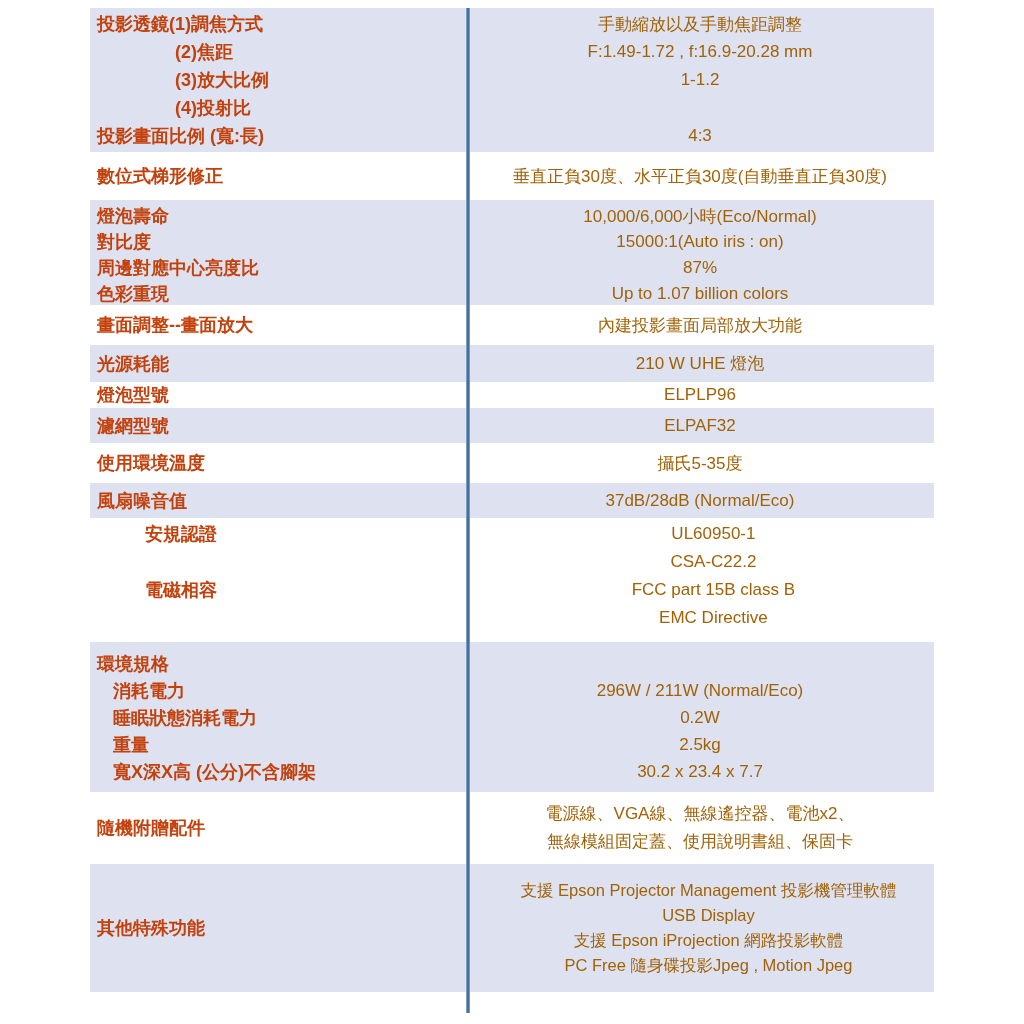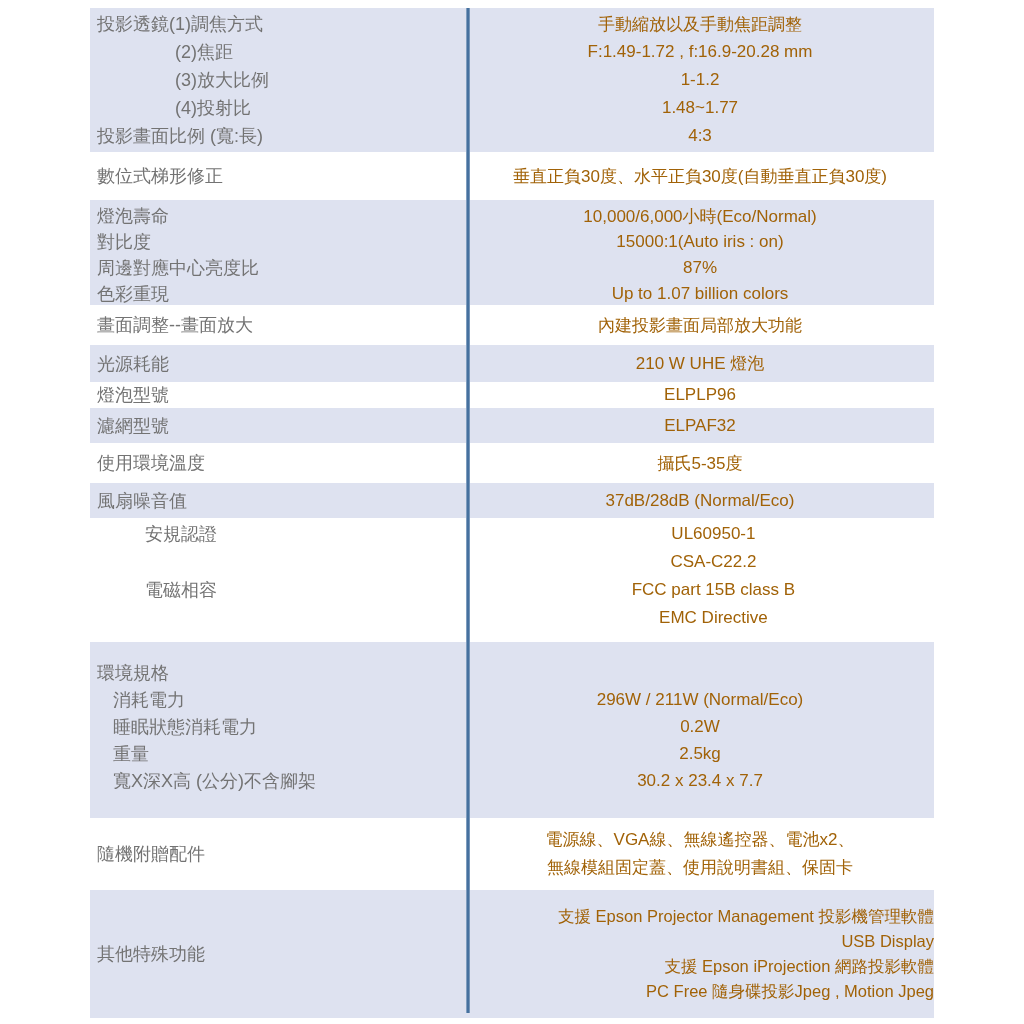--- a/index.html
+++ b/index.html
@@ -12,44 +12,44 @@
     position:absolute;left:376px;top:0;width:4px;height:1005px;z-index:2;
     background:linear-gradient(90deg,#9fb6d0 0%,#46719f 35%,#46719f 75%,#a9bdd4 100%);
   }
   .sec{position:relative;box-sizing:border-box;}
   .sec.lav{background:#dee2f0;}
   .sec.white{background:#ffffff;}
   .row{display:flex;align-items:center;}
   .row.top{align-items:flex-start;}
   .lbl{
     width:376px;box-sizing:border-box;padding-left:7px;
-    font-weight:normal;font-size:18px;color:#737373;white-space:nowrap;
+    font-weight:bold;font-size:18px;color:#c2410c;white-space:nowrap;
   }
   .val{width:468px;box-sizing:border-box;text-align:center;font-size:17px;color:#a16207;}
   .ind1{padding-left:85px;}
   .ind2{padding-left:23px;}
   
   #s1{height:144px;padding-top:2px;}  #s1 .row{height:28px;}
   #s2{height:48px;}
   #s3{height:105px;padding-top:3px;}  #s3 .row{height:26px;}
   #s4{height:40px;}
   #s5{height:37px;}
   #s6{height:26px;}
   #s7{height:35px;}
   #s8{height:40px;}
   #s9{height:35px;}
   #s10{height:124px;padding-top:2px;margin-left:48px;}
   #s10 .lbl{line-height:28px;}
-  #s11{height:176px;padding-top:17px;} #s11 .row{height:27px;}
+  #s11{height:150px;padding-top:8px;} #s11 .row{height:27px;}
   #s12{height:72px;}
   #s13{height:128px;}
   .single{display:flex;}
   .single .row{flex:1;align-items:center;}
   .vline{height:28px;line-height:28px;}
-  #s13 .val{text-align:right;padding-left:17px;}
+  #s13 .val{text-align:center;padding-left:17px;}
   #s13 .vline{height:25px;line-height:25px;font-size:16.5px;}
 </style>
 </head>
 <body>
 
 <div class="spec-table">
   <div class="divider"></div>
 
   <div class="sec lav" id="s1">
     <div class="row">
@@ -59,21 +59,20 @@
     <div class="row">
       <div class="lbl ind1">(2)焦距</div>
       <div class="val">F:1.49-1.72 , f:16.9-20.28 mm</div>
     </div>
     <div class="row">
       <div class="lbl ind1">(3)放大比例</div>
       <div class="val">1-1.2</div>
     </div>
     <div class="row">
       <div class="lbl ind1">(4)投射比</div>
-      <div class="val">1.48~1.77</div>
     </div>
     <div class="row">
       <div class="lbl">投影畫面比例 (寬:長)</div>
       <div class="val">4:3</div>
     </div>
   </div>
 
   <div class="sec white single" id="s2">
     <div class="row">
       <div class="lbl">數位式梯形修正</div>

